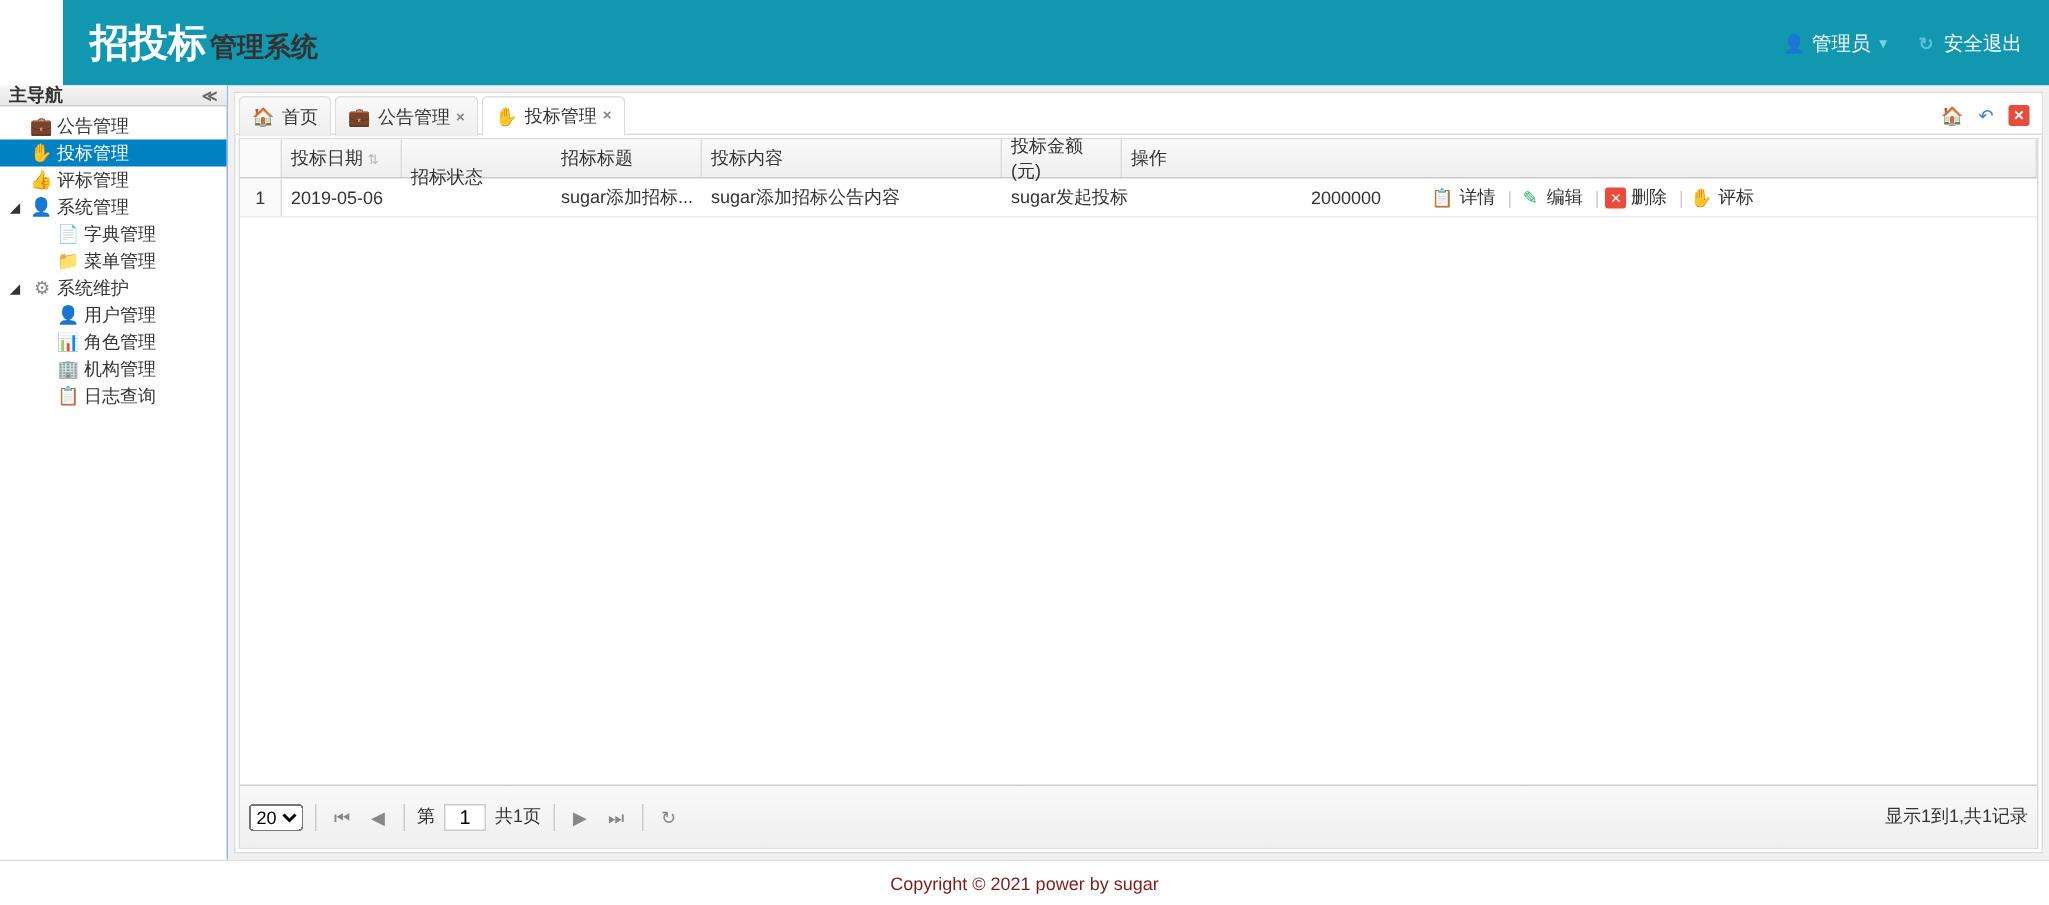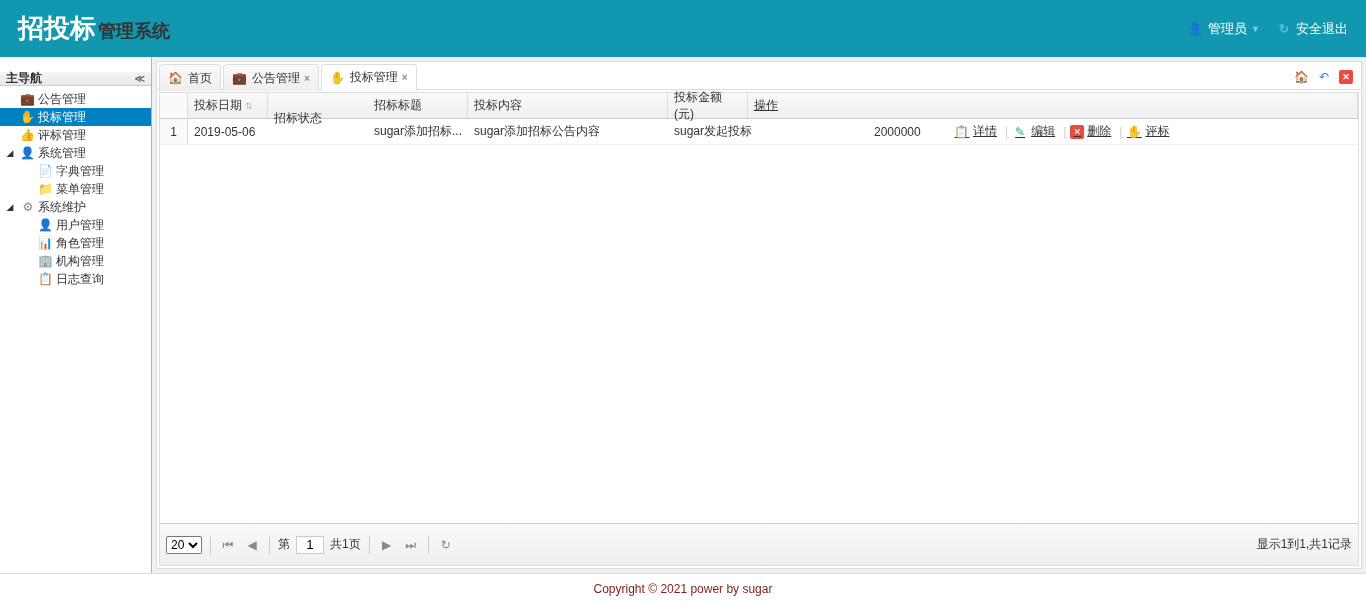--- a/index.html
+++ b/index.html
@@ -1,32 +1,32 @@
 <!DOCTYPE html>
 <html><head>
   <meta charset="utf-8">
   <style>
     * { margin: 0; padding: 0; box-sizing: border-box; }
     body { font-family: "Microsoft YaHei", Arial, sans-serif; font-size: 12px; color: #333; background: #fff; width: 1366px; height: 603px; overflow: hidden; }
     
     
-    .header { height: 57px; background: #1297b1; display: flex; align-items: center; justify-content: space-between; padding: 0 18px; }
+    .header { height: 57px; background: #1297b1; display: flex; align-items: center; justify-content: space-between; padding: 0 18px; margin-left: 42px; }
     .logo { display: flex; align-items: baseline; }
     .logo-main { color: #fff; font-size: 26px; font-weight: bold; }
     .logo-sub { color: #333; font-size: 18px; font-weight: bold; margin-left: 2px; }
     .header-right { display: flex; align-items: center; gap: 16px; }
     .header-item { display: flex; align-items: center; gap: 4px; color: #fff; cursor: pointer; font-size: 13px; }
     .header-item .arrow-down { font-size: 9px; color: #73d4e6; }
     
     
     .main { display: flex; height: 516px; }
     
     
     .sidebar { width: 152px; border-right: 1px solid #95B8E7; background: #fff; }
-    .sidebar-header { height: 14px; background: linear-gradient(to bottom, #f5f5f5, #e8e8e8); border-bottom: 1px solid #ccc; display: flex; align-items: center; justify-content: space-between; padding: 0 6px; font-weight: bold; margin-top: 15px; }
+    .sidebar-header { height: 14px; background: linear-gradient(to bottom, #f5f5f5, #e8e8e8); border-bottom: 1px solid #ccc; display: flex; align-items: center; justify-content: space-between; padding: 0 6px; font-weight: bold; }
     .sidebar-header .collapse { font-size: 10px; cursor: pointer; color: #666; }
     .tree { padding: 4px 0; }
     .tree-item { display: flex; align-items: center; height: 18px; padding: 0 0 0 20px; cursor: pointer; white-space: nowrap; }
     .tree-item.nested { padding-left: 38px; }
     .tree-item.selected { background: #0081c2; color: #fff; }
     .tree-item .expand { position: absolute; margin-left: -16px; font-size: 9px; color: #333; width: 12px; text-align: center; }
     .tree-item .tree-icon { width: 16px; height: 16px; margin-right: 2px; display: inline-flex; align-items: center; justify-content: center; }
     
     
     .content { flex: 1; display: flex; flex-direction: column; background: #f0f0f0; padding: 4px; }
@@ -48,21 +48,21 @@
     .grid-body { flex: 1; overflow: auto; }
     .grid-row { display: flex; border-bottom: 1px solid #eee; height: 26px; }
     .grid-row .col { border-right: 1px solid transparent; padding: 0 6px; display: flex; align-items: center; overflow: hidden; white-space: nowrap; text-overflow: ellipsis; }
     .col.rownum { width: 28px; justify-content: center; background: #fafafa; border-right: 1px solid #ddd; }
     .col.c-date { width: 80px; }
     .col.c-status { width: 100px; margin-top: 25px; }
     .col.c-title { width: 100px; }
     .col.c-content { width: 200px; }
     .col.c-bid { width: 200px; }
     .col.c-amount { width: 80px; }
-    .col.c-ops { flex: 1; text-decoration: underline; }
+    .col.c-ops { flex: 1; }
     .op-link { display: inline-flex; align-items: center; gap: 3px; color: #333; margin-right: 4px; cursor: pointer; }
     .op-sep { color: #ccc; margin: 0 4px; }
     
     
     .pager { height: 42px; border-top: 1px solid #ccc; background: linear-gradient(to bottom, #f9f9f9, #efefef); display: flex; align-items: center; padding: 18px 6px; gap: 6px; }
     .pager .sep { width: 1px; height: 18px; background: #ccc; margin: 0 2px; }
     .pager select { font-size: 12px; }
     .pager .nav-btn { width: 18px; height: 18px; display: flex; align-items: center; justify-content: center; cursor: pointer; color: #888; }
     .pager input.page-num { width: 28px; text-align: center; border: 1px solid #ccc; height: 18px; background: #fff; }
     .pager .info { margin-left: auto; }

